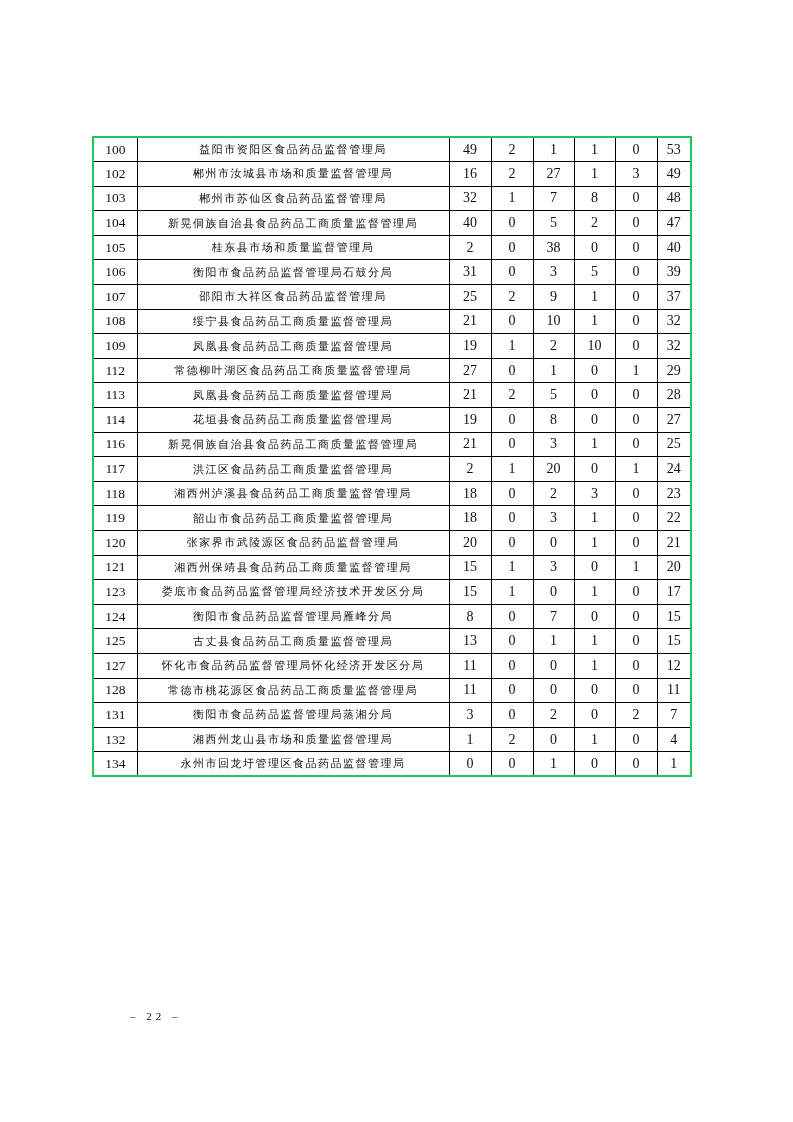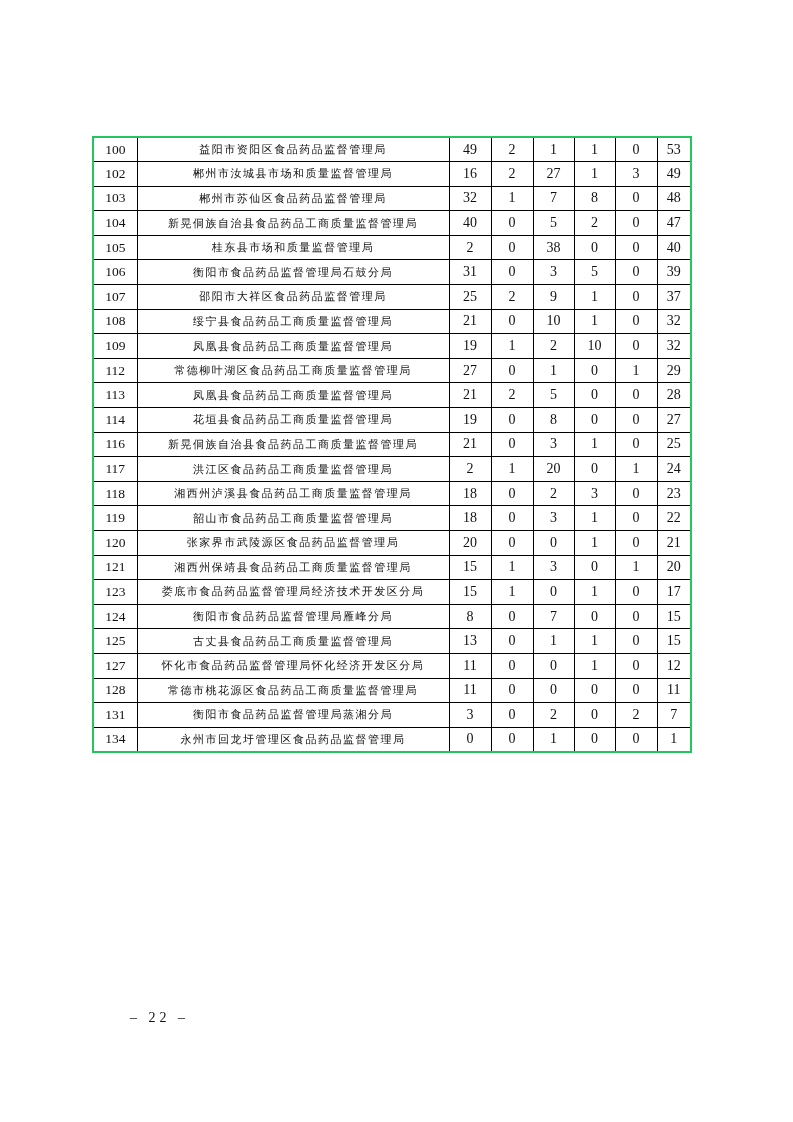--- a/index.html
+++ b/index.html
@@ -49,21 +49,21 @@
     font-family: "Liberation Serif", serif;
   }
   td.c-val {
     font-size: 14px;
     font-family: "Liberation Serif", serif;
   }
   .page-footer {
     position: absolute;
     left: 130px;
     top: 1010px;
-    font-size: 14px;
+    font-size: 11px;
     letter-spacing: 4px;
     font-family: "Liberation Serif", serif;
     color: #111111;
     white-space: pre;
   }
 </style>
 </head>
 <body>
 
 <div class="page">
@@ -346,20 +346,30 @@
           <td class="c-num">131</td>
           <td class="c-name">衡阳市食品药品监督管理局蒸湘分局</td>
           <td class="c-val">3</td>
           <td class="c-val">0</td>
           <td class="c-val">2</td>
           <td class="c-val">0</td>
           <td class="c-val">2</td>
           <td class="c-val">7</td>
         </tr>
 
+        <tr>
+          <td class="c-num">132</td>
+          <td class="c-name">湘西州龙山县市场和质量监督管理局</td>
+          <td class="c-val">1</td>
+          <td class="c-val">2</td>
+          <td class="c-val">0</td>
+          <td class="c-val">1</td>
+          <td class="c-val">0</td>
+          <td class="c-val">4</td>
+        </tr>
 
 
         <tr>
           <td class="c-num">134</td>
           <td class="c-name">永州市回龙圩管理区食品药品监督管理局</td>
           <td class="c-val">0</td>
           <td class="c-val">0</td>
           <td class="c-val">1</td>
           <td class="c-val">0</td>
           <td class="c-val">0</td>

